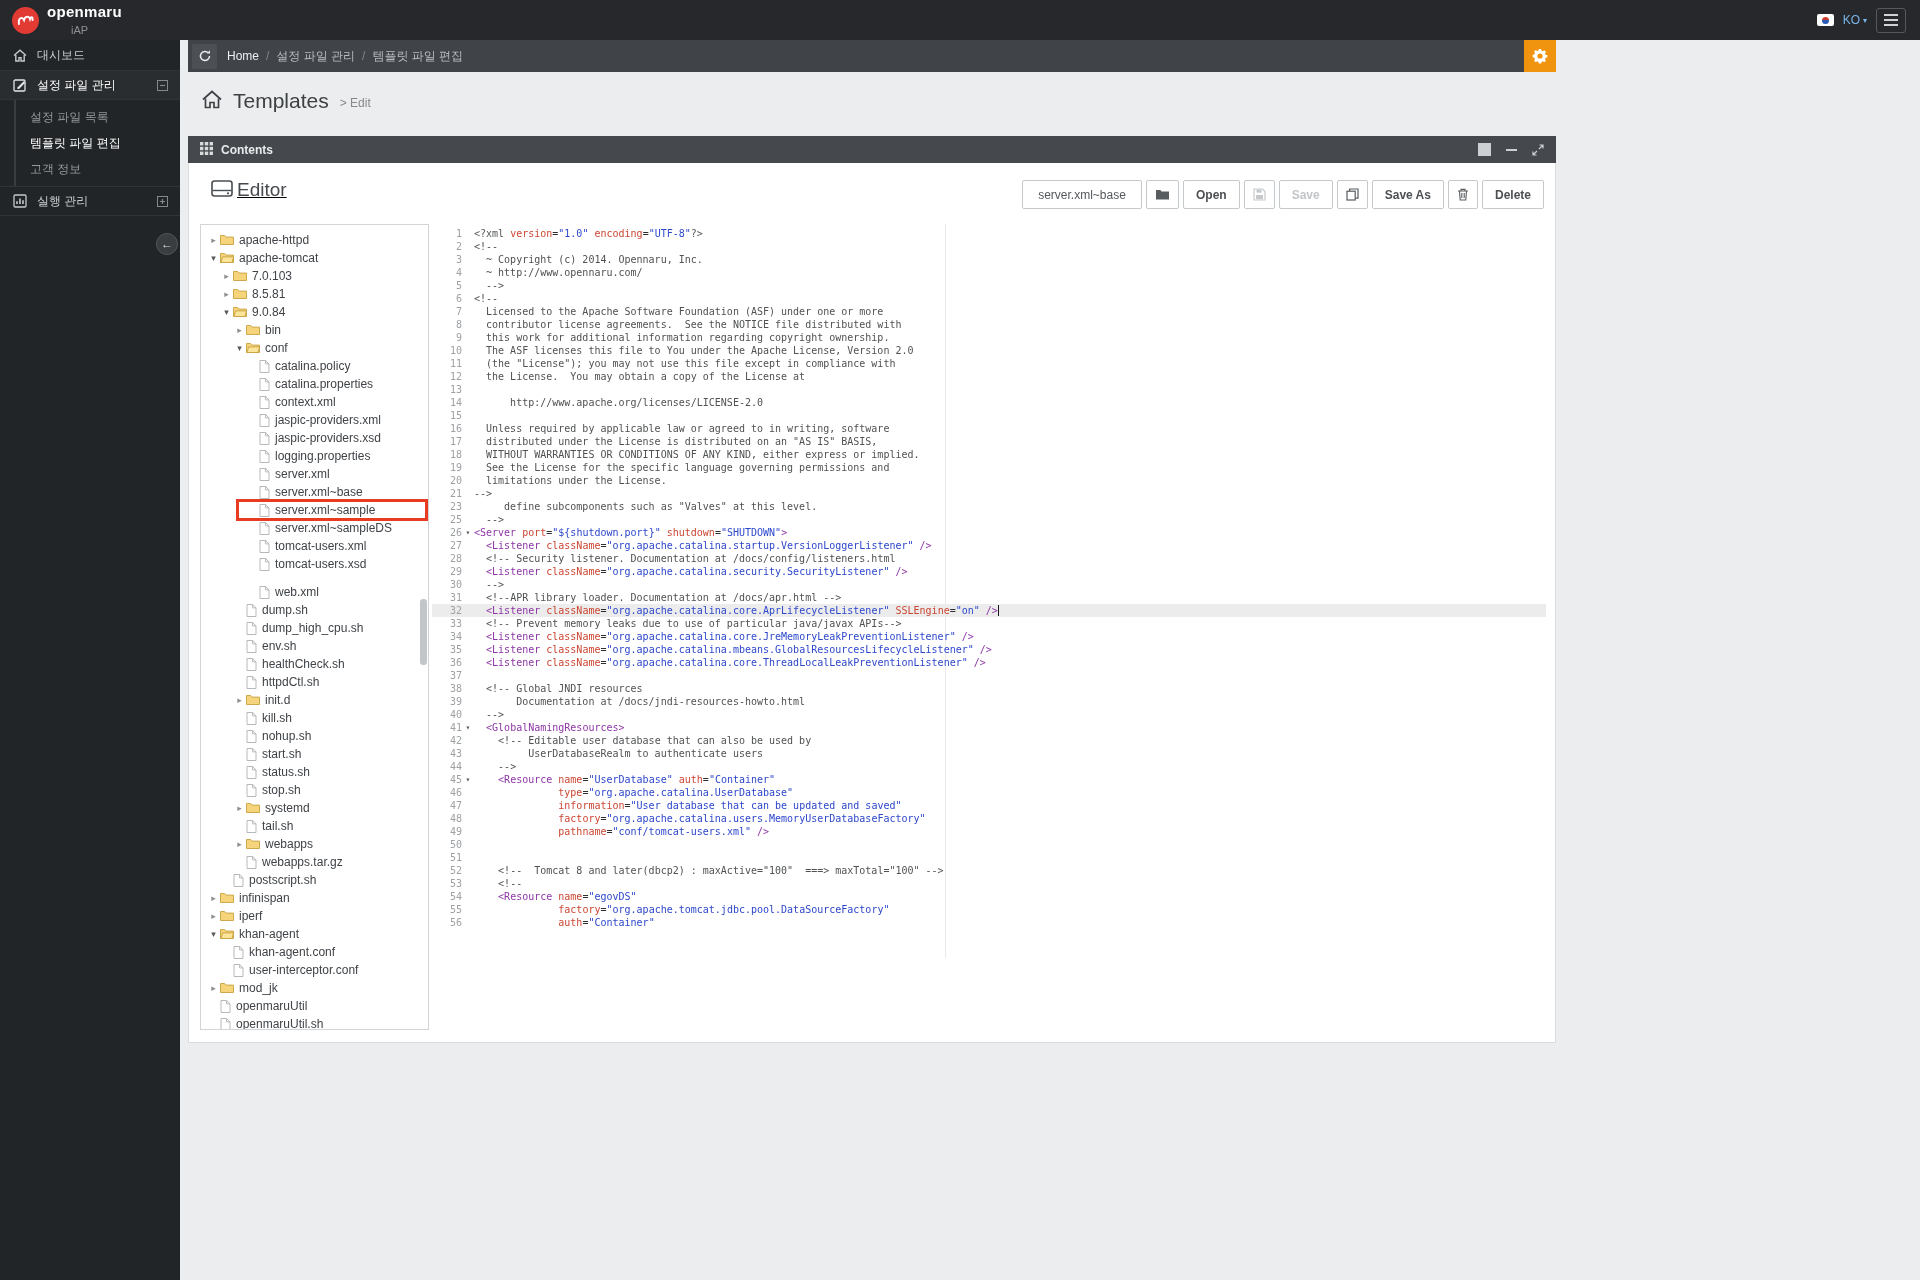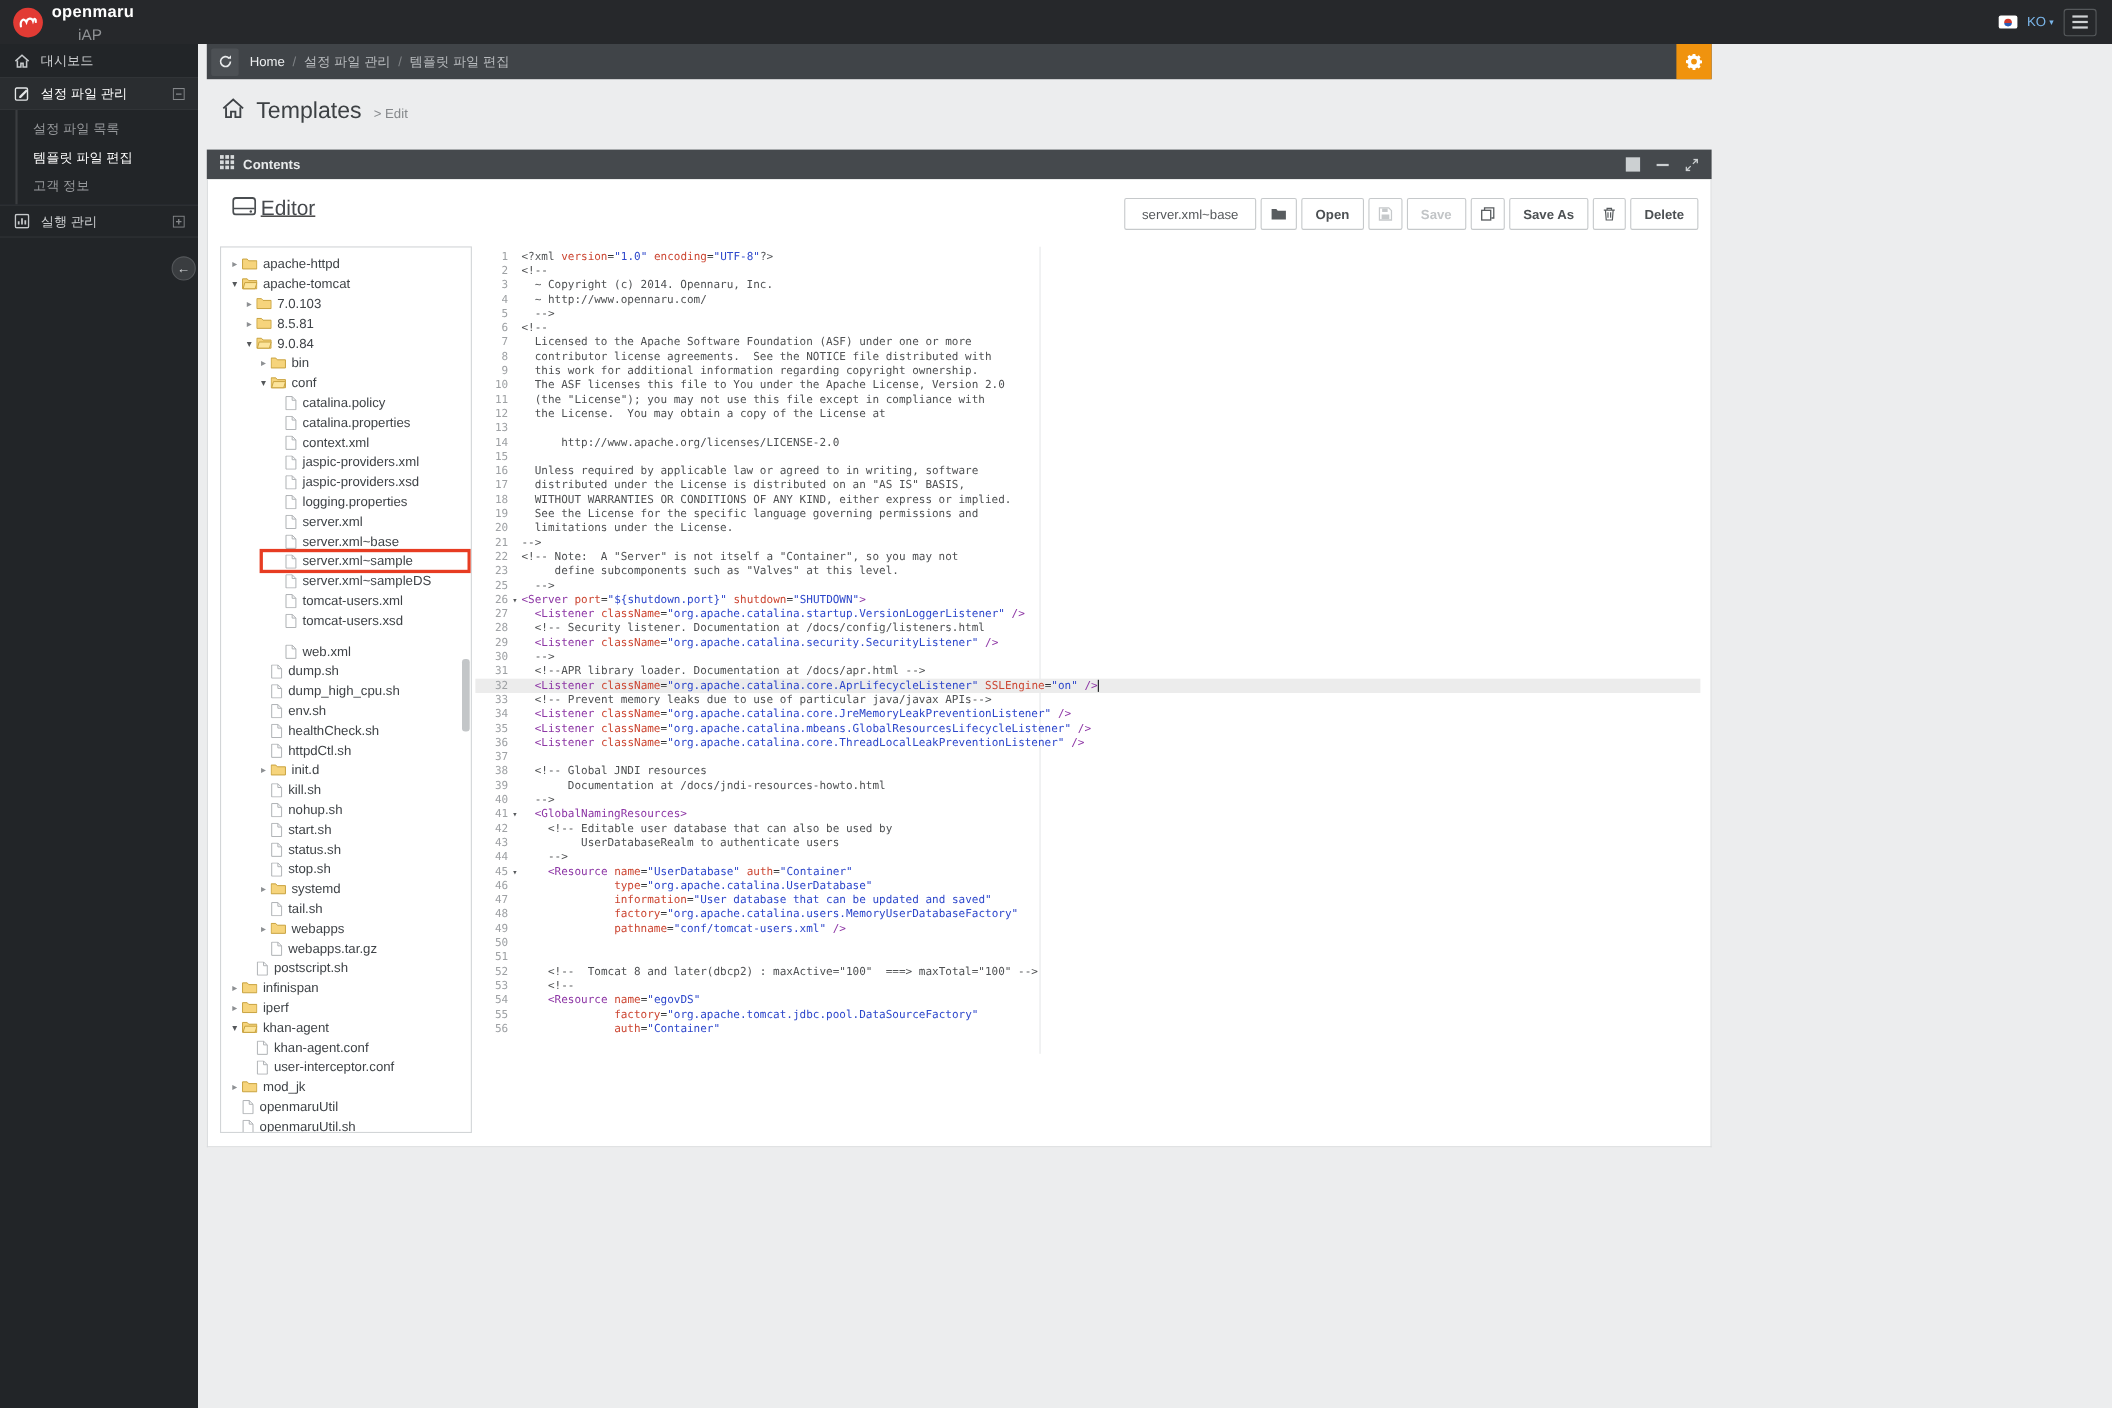--- a/index.html
+++ b/index.html
@@ -8,21 +8,21 @@
   .page { position:relative; width:1920px; height:1280px; background:#ecedee; }
 
   
   .topbar { position:absolute; top:0; left:0; width:1920px; height:40px; background:#26282b;
             display:flex; align-items:center; justify-content:space-between; padding:0 14px 0 12px; }
   .brand { display:flex; align-items:center; gap:8px; cursor:pointer; }
   .logo-circle { width:27px; height:27px; border-radius:50%; background:#e23b34;
                  display:flex; align-items:center; justify-content:center; }
   .brand-text { display:flex; flex-direction:column; line-height:1; }
   .brand-name { color:#fff; font-weight:bold; font-size:15px; letter-spacing:.3px; }
-  .brand-sub  { color:#8e9194; font-size:14px; margin-top:6px; padding-left:24px; }
+  .brand-sub  { color:#8e9194; font-size:11px; margin-top:6px; padding-left:24px; }
   .topbar-right { display:flex; align-items:center; gap:9px; }
   .flag { width:17px; height:12px; background:#fff; border-radius:2px; position:relative; display:inline-block; }
   .taegeuk { position:absolute; left:5px; top:2.5px; width:7px; height:7px; border-radius:50%;
              background:linear-gradient(180deg,#cf3a2f 50%,#2a5bb5 50%); }
   .lang { color:#7ab5e8; font-size:12px; display:flex; align-items:center; gap:3px; cursor:pointer; }
   .lang .caret { font-size:8px; }
   .hamburger { width:30px; height:25px; border:1px solid #56595c; border-radius:3px; background:transparent;
                display:flex; flex-direction:column; justify-content:center; align-items:center; gap:3px; cursor:pointer; }
   .hamburger .bar { width:14px; height:2px; background:#cfd2d4; }
 
@@ -838,25 +838,20 @@
             <span class="ln-num">20</span>
             <span class="ln-fold"></span>
             <span class="ln-text"><span class="tk-c">  limitations under the License.</span></span>
           </div>
           <div class="code-line">
             <span class="ln-num">21</span>
             <span class="ln-fold"></span>
             <span class="ln-text"><span class="tk-c">--&gt;</span></span>
           </div>
           <div class="code-line">
-            <span class="ln-num">22</span>
-            <span class="ln-fold"></span>
-            <span class="ln-text"><span class="tk-c">&lt;!-- Note:  A "Server" is not itself a "Container", so you may not</span></span>
-          </div>
-          <div class="code-line">
             <span class="ln-num">23</span>
             <span class="ln-fold"></span>
             <span class="ln-text"><span class="tk-c">     define subcomponents such as "Valves" at this level.</span></span>
           </div>
           <div class="code-line">
             <span class="ln-num">25</span>
             <span class="ln-fold"></span>
             <span class="ln-text"><span class="tk-c">  --&gt;</span></span>
           </div>
           <div class="code-line">

